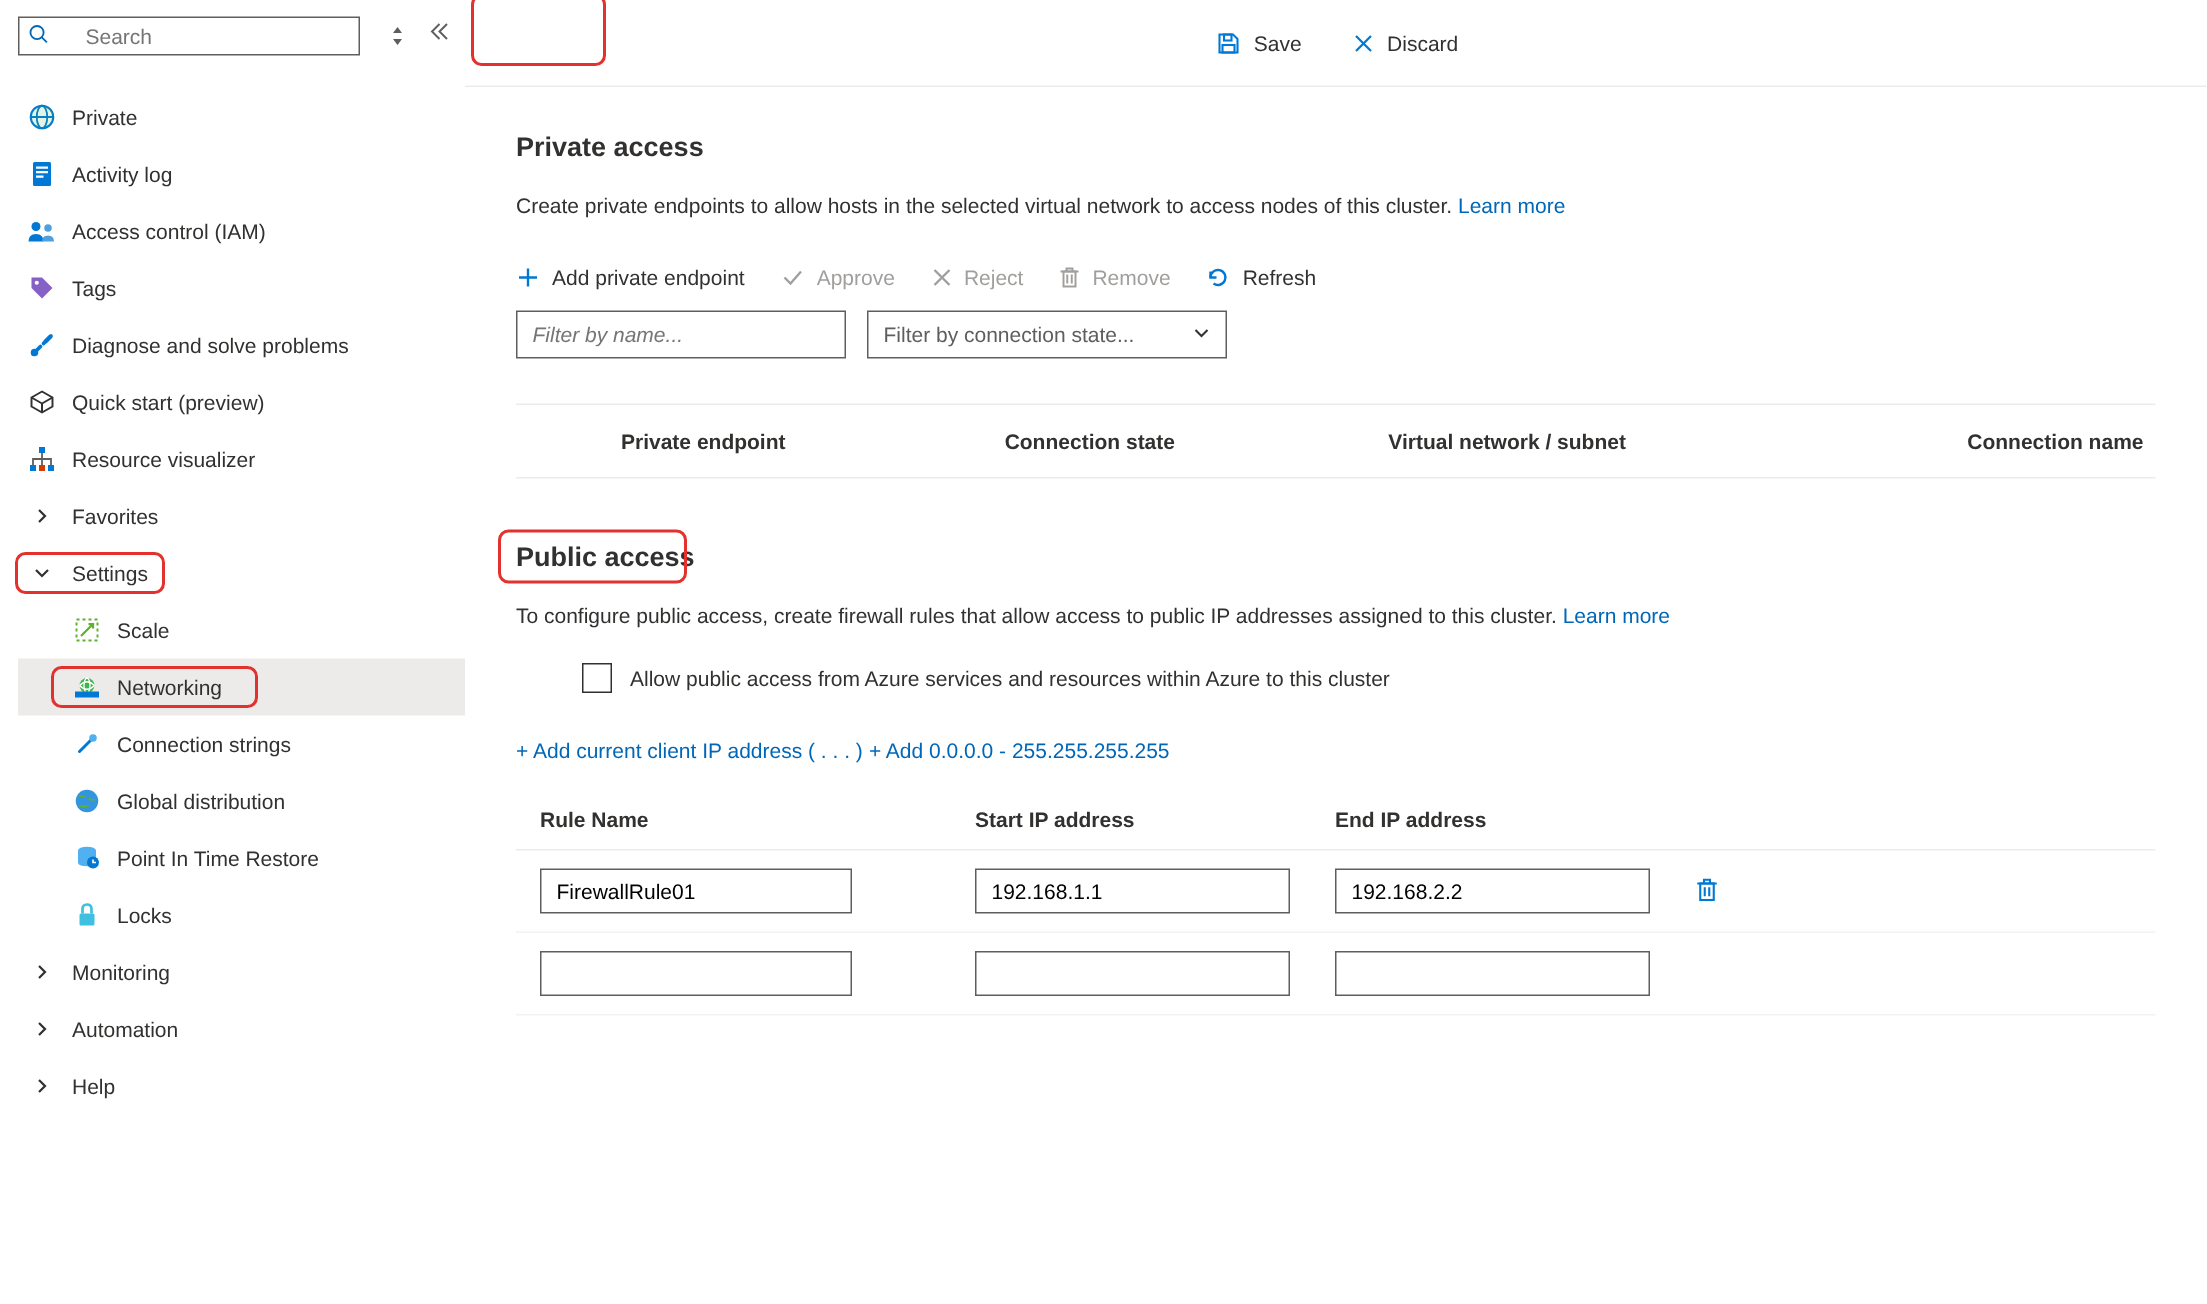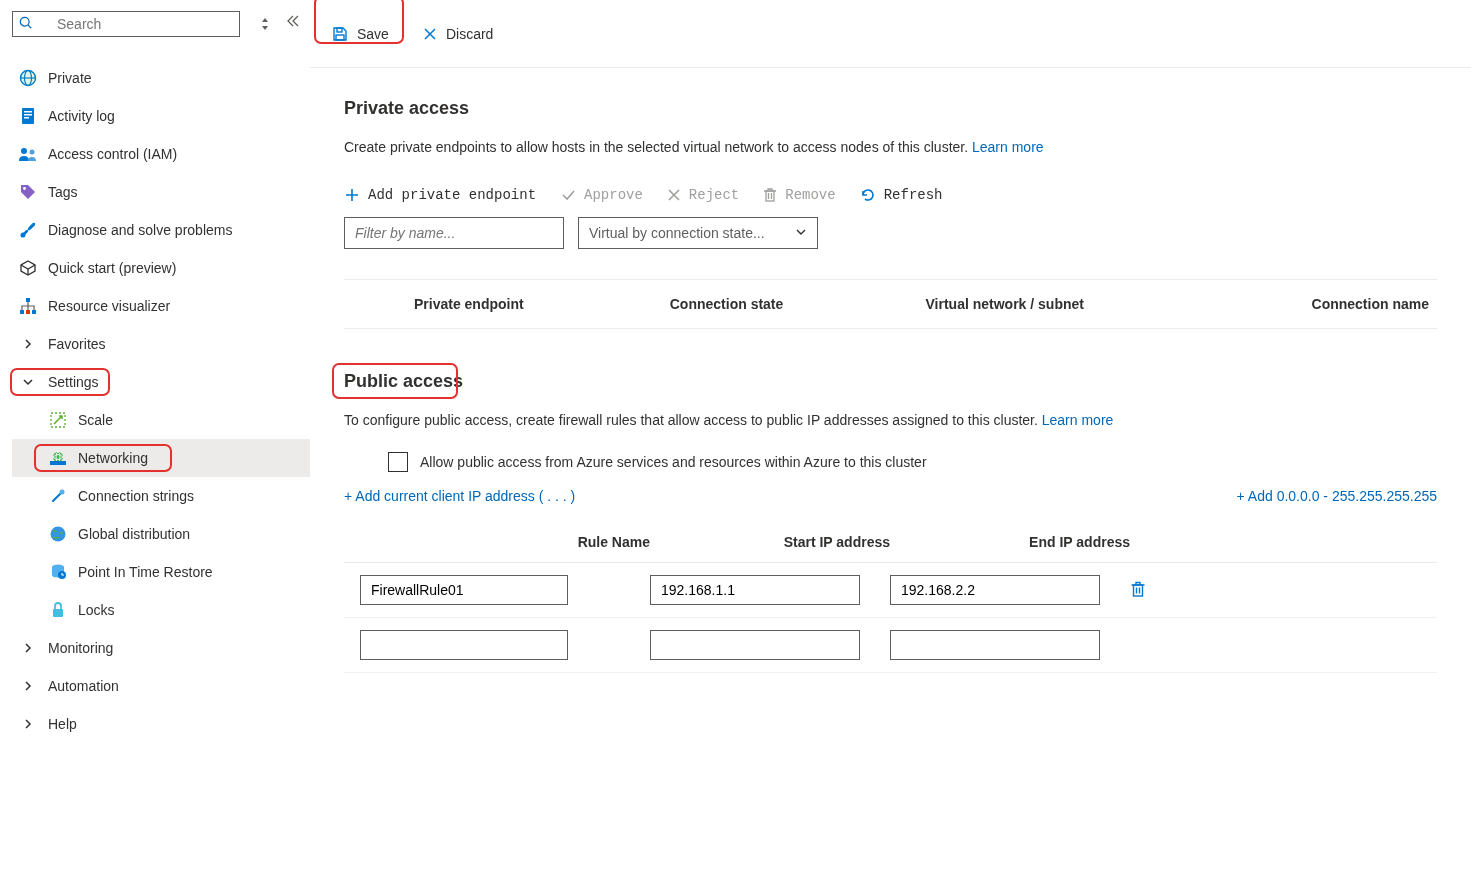--- a/index.html
+++ b/index.html
@@ -21,53 +21,53 @@
   .nav-sub .nav-item { padding-left: 36px; }
   .nav-item.selected { background: #edebe9; }
   .nav-item.chev .ico svg { width: 12px; height: 12px; }
 
   .red-box { border: 2.5px solid #e3322e; border-radius: 7px; }
   .red-box.settings { position: absolute; left: 10px; width: 100px; height: 28px; margin-top:-33px; pointer-events:none; }
   .red-box.networking { position: absolute; left: 34px; width: 138px; height: 28px; margin-top:-33px; pointer-events:none; }
 
   
   .main { flex: 1; display: flex; flex-direction: column; overflow: hidden; }
-  .toolbar { display: flex; align-items: center; height: 68px; border-bottom: 1px solid #edebe9; padding-left: 8px; position: relative; }
+  .toolbar { display: flex; align-items: center; height: 58px; border-bottom: 1px solid #edebe9; padding-left: 8px; position: relative; justify-content: center; }
   .tbtn { display: flex; align-items: center; height: 34px; padding: 0 14px; cursor: pointer; margin-right: 6px; }
   .tbtn .ticon { margin-right: 9px; display:flex; }
   .red-box.save { position:absolute; left:4px; top:-4px; width:90px; height:48px; pointer-events:none; }
 
   .content { padding: 30px 34px 0 34px; flex: 1; overflow-y: auto; }
   h3 { font-size: 18px; font-weight: 600; margin: 0 0 18px 0; }
   .sec { margin-bottom: 42px; }
   p.desc { margin: 0; color: #323130; line-height: 20px; }
   a.link { color: #0067b8; text-decoration: none; cursor:pointer; }
 
   .pe-toolbar { display: flex; align-items: center; margin-top: 30px; margin-bottom: 14px; }
-  .pe-act { display: flex; align-items: center; margin-right: 24px; cursor:pointer;font-family:Liberation Mono, monospace; }
+  .pe-act { display: flex; align-items: center; margin-right: 24px; cursor:pointer; }
   .pe-act.disabled { color: #a19f9d; cursor:default; }
   .pe-act .pico { margin-right: 8px; display:flex; }
 
   .pe-filters { display: flex; gap: 14px; margin-bottom: 30px; }
   .input-txt { height: 32px; border: 1px solid #605e5c; padding: 0 10px; font-size: 14px; outline: none; }
   .input-txt.name { width: 220px; font-style: italic; color: #605e5c; }
   .select-like { width: 240px; height: 32px; border: 1px solid #605e5c; display: flex; align-items: center; justify-content: space-between; padding: 0 10px; color: #605e5c; cursor:pointer; }
 
   .pe-table { border-top: 1px solid #edebe9; border-bottom: 1px solid #edebe9; padding: 16px 0; }
   .pe-head { display: grid; grid-template-columns: 70px 1fr 1fr 1fr 1fr; font-weight: 600; }
 
   .public-box { position: relative; display: inline-block; }
   .red-box.public { position:absolute; left:-12px; top:-8px; width:126px; height:36px; pointer-events:none; }
 
   .chk-row { display:flex; align-items:center; margin-top:22px;margin-left:44px; }
   .chk { width:20px; height:20px; border:1px solid #323130; margin-right:12px; cursor:pointer; }
-  .links-row { display:flex; gap:16px; margin-top:16px;justify-content:space-between; }
+  .links-row { display:flex; gap:4px; margin-top:30px; }
 
   .fw-table { margin-top:30px; }
-  .fw-head { display:grid; grid-template-columns: 290px 240px 240px auto; font-weight:600; border-bottom:1px solid #edebe9; padding:0 16px 12px 16px;text-align:right; }
+  .fw-head { display:grid; grid-template-columns: 290px 240px 240px auto; font-weight:600; border-bottom:1px solid #edebe9; padding:0 16px 12px 16px; }
   .fw-row { display:grid; grid-template-columns: 290px 240px 240px auto; align-items:center; padding:12px 16px; border-bottom:1px solid #f3f2f1; }
   .fw-row input { width: 208px; height: 30px; border:1px solid #605e5c; padding:0 10px; font-size:14px; outline:none; }
   .fw-row .sm input { width: 210px; }
   .del { color:#0067b8; cursor:pointer; display:flex; }
 </style>
 </head>
 <body>
 
 <div class="app">
 
@@ -350,21 +350,21 @@
                   <path d="M3 4 L3 8 L7 8" fill="none" stroke="#0078d4" stroke-width="1.6"></path>
                 </svg>
               </span>
             <span>Refresh</span>
           </div>
         </div>
 
         <div class="pe-filters">
           <input class="input-txt name" placeholder="Filter by name..." style="">
           <div class="select-like">
-            <span>Virtual by connection state...</span>
+            <span>Filter by connection state...</span>
             <span><svg width="12" height="12" viewBox="0 0 12 12">
                   <path d="M2 4 L6 8 L10 4" fill="none" stroke="#323130" stroke-width="1.4"></path>
                 </svg></span>
           </div>
         </div>
 
         <div class="pe-table">
           <div class="pe-head">
             <div></div>
             <div>Private endpoint</div>

